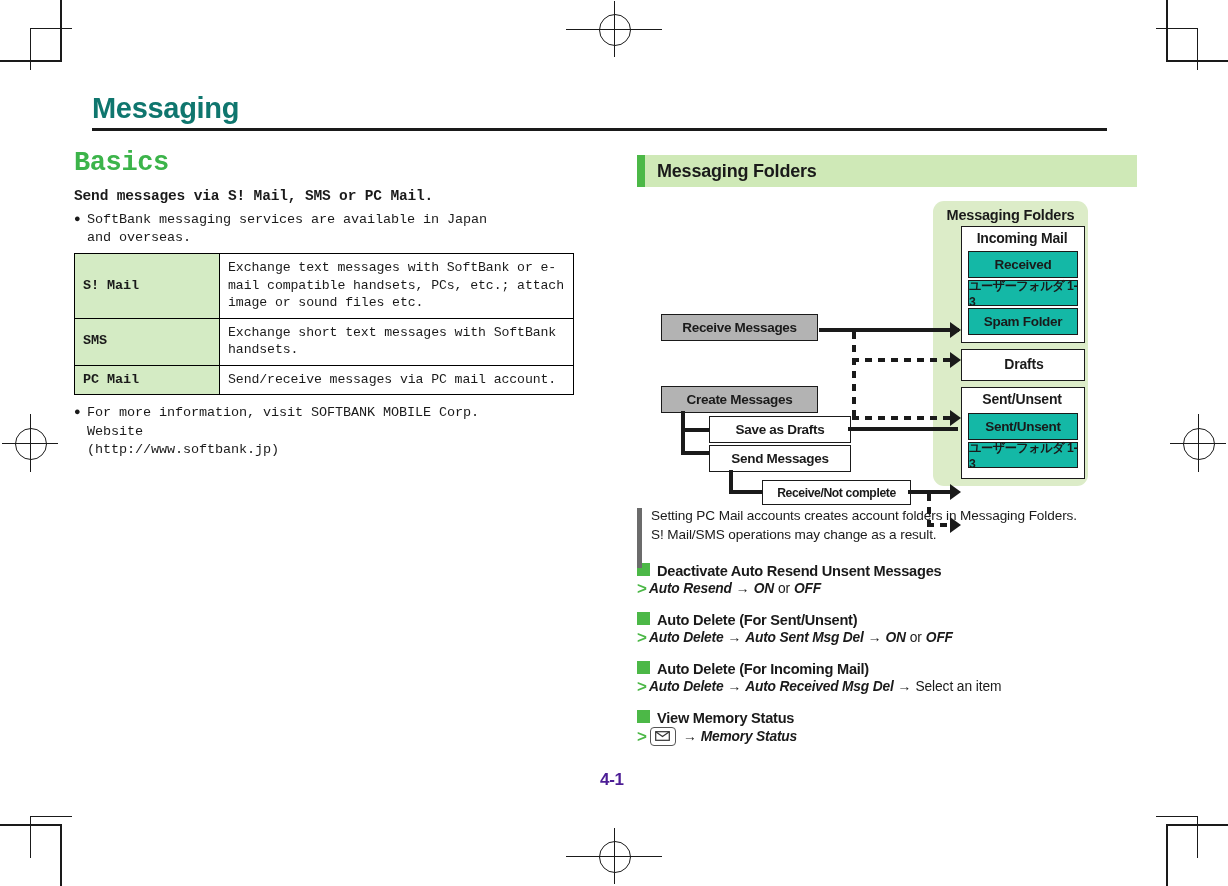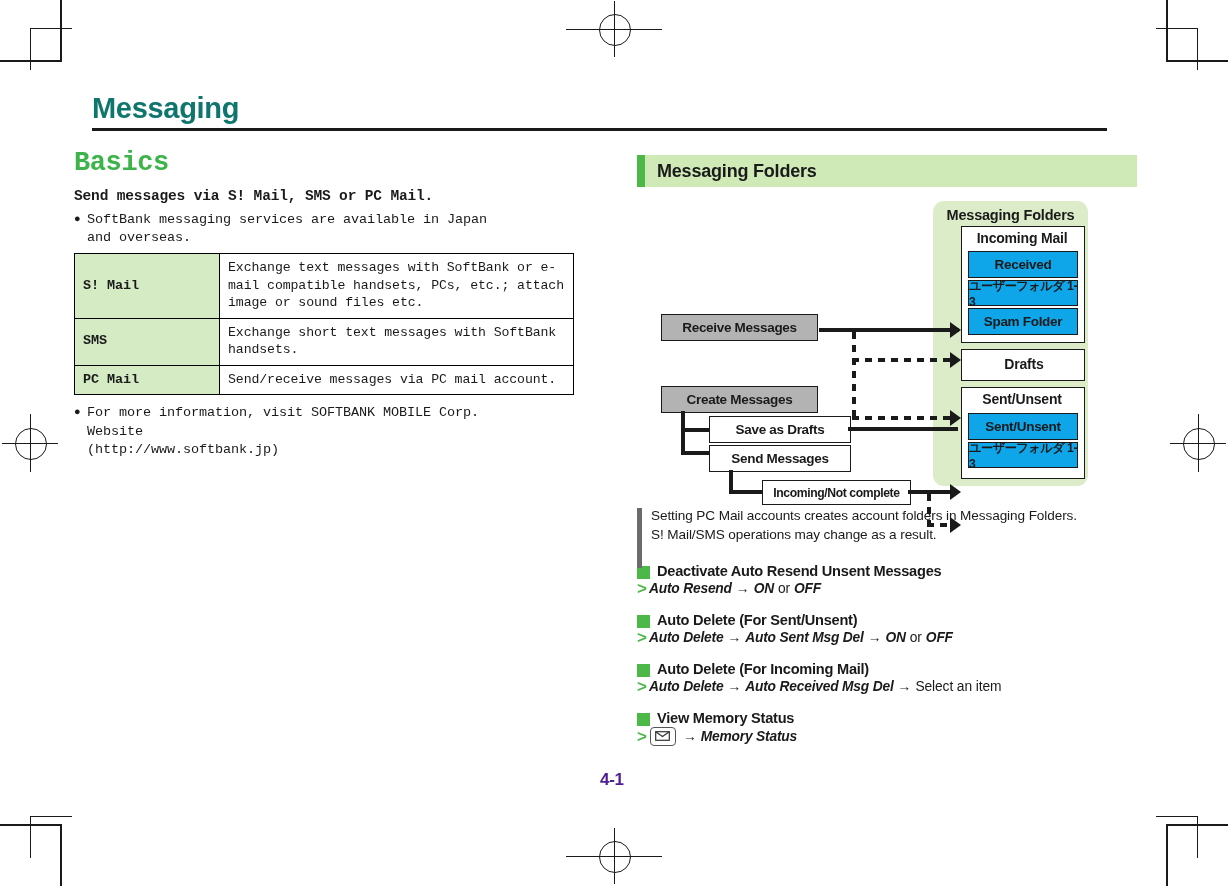--- a/index.html
+++ b/index.html
@@ -86,21 +86,21 @@
     position:absolute;left:296px;top:6px;width:155px;text-align:center;
     font-size:14.5px;font-weight:bold;color:#1a1a1a;letter-spacing:-0.2px;
   }
   .grp{
     position:absolute;background:#ffffff;border:1.6px solid #1a1a1a;
   }
   .grp-title{
     position:absolute;text-align:center;font-size:14px;font-weight:bold;letter-spacing:-0.2px;
   }
   .ibox{
-    position:absolute;background:#0ea5e9;border:1.6px solid #1a1a1a;
+    position:absolute;background:#14b8a6;border:1.6px solid #1a1a1a;
     display:flex;align-items:center;justify-content:center;
     font-size:13.5px;font-weight:bold;letter-spacing:-0.3px;color:#1a1a1a;
   }
   .ibox.jp{font-size:12.2px;letter-spacing:-0.5px;}
   .gbox{
     position:absolute;background:#b3b3b3;border:1.6px solid #1a1a1a;
     display:flex;align-items:center;justify-content:center;
     font-size:13.5px;font-weight:bold;letter-spacing:-0.3px;color:#1a1a1a;
   }
   .wbox{
@@ -120,21 +120,21 @@
 
   
   .note{position:relative;margin-top:16px;padding-left:14px;}
   .note .bar{position:absolute;left:0;top:1px;width:5px;height:60px;background:#6b6b6b;}
   .note h4{margin:0 0 1px 0;font-size:14.5px;font-weight:bold;letter-spacing:-0.2px;}
   .note p{margin:0;font-size:13.6px;line-height:1.38;letter-spacing:-0.1px;}
 
   
   .ops{margin-top:18px;}
   .op{margin-bottom:15px;}
-  .op-head{display:flex;align-items:flex-end;}
+  .op-head{display:flex;align-items:flex-start;}
   .op-sq{width:13px;height:13px;background:#4cb847;margin-right:7px;flex:0 0 auto;}
   .op-title{font-size:14.6px;font-weight:bold;letter-spacing:-0.25px;}
   .op-path{display:flex;align-items:center;margin-top:1px;font-size:13.8px;}
   .op-gt{color:#4cb847;font-weight:bold;font-size:17px;line-height:1;margin-right:2px;
          font-family:"Liberation Sans",sans-serif;}
   .bi{font-weight:bold;font-style:italic;letter-spacing:-0.2px;}
   .pl{font-style:normal;font-weight:normal;letter-spacing:-0.1px;}
   .arw{font-weight:bold;padding:0 4px;}
   .env{
     display:inline-flex;align-items:center;justify-content:center;
@@ -270,21 +270,21 @@
       <div class="ln" style="left:44px;top:250px;width:32px;height:4px;"></div>
 
       <div class="wbox" style="left:72px;top:215px;width:140px;height:25px;">Save as Drafts</div>
       <div class="ln" style="left:211px;top:226px;width:110px;height:4px;"></div>
 
       <div class="wbox" style="left:72px;top:244px;width:140px;height:25px;">Send Messages</div>
 
       <div class="ln" style="left:92px;top:269px;width:4px;height:24px;"></div>
       <div class="ln" style="left:92px;top:289px;width:36px;height:4px;"></div>
 
-      <div class="wbox sm" style="left:125px;top:279px;width:147px;height:23px;">Incoming/Not complete</div>
+      <div class="wbox sm" style="left:125px;top:279px;width:147px;height:23px;">Receive/Not complete</div>
 
       <div class="ln" style="left:271px;top:289px;width:48px;height:4px;"></div>
       <div class="arrowhead" style="left:313px;top:283px;"></div>
 
       <div class="dash-v" style="left:290px;top:293px;height:33px;"></div>
       <div class="dash-h" style="left:290px;top:322px;width:30px;"></div>
       <div class="arrowhead" style="left:313px;top:316px;"></div>
 
       <div class="grp" style="left:324px;top:25px;width:122px;height:115px;"></div>
       <div class="grp-title" style="left:324px;top:29px;width:122px;">Incoming Mail</div>

